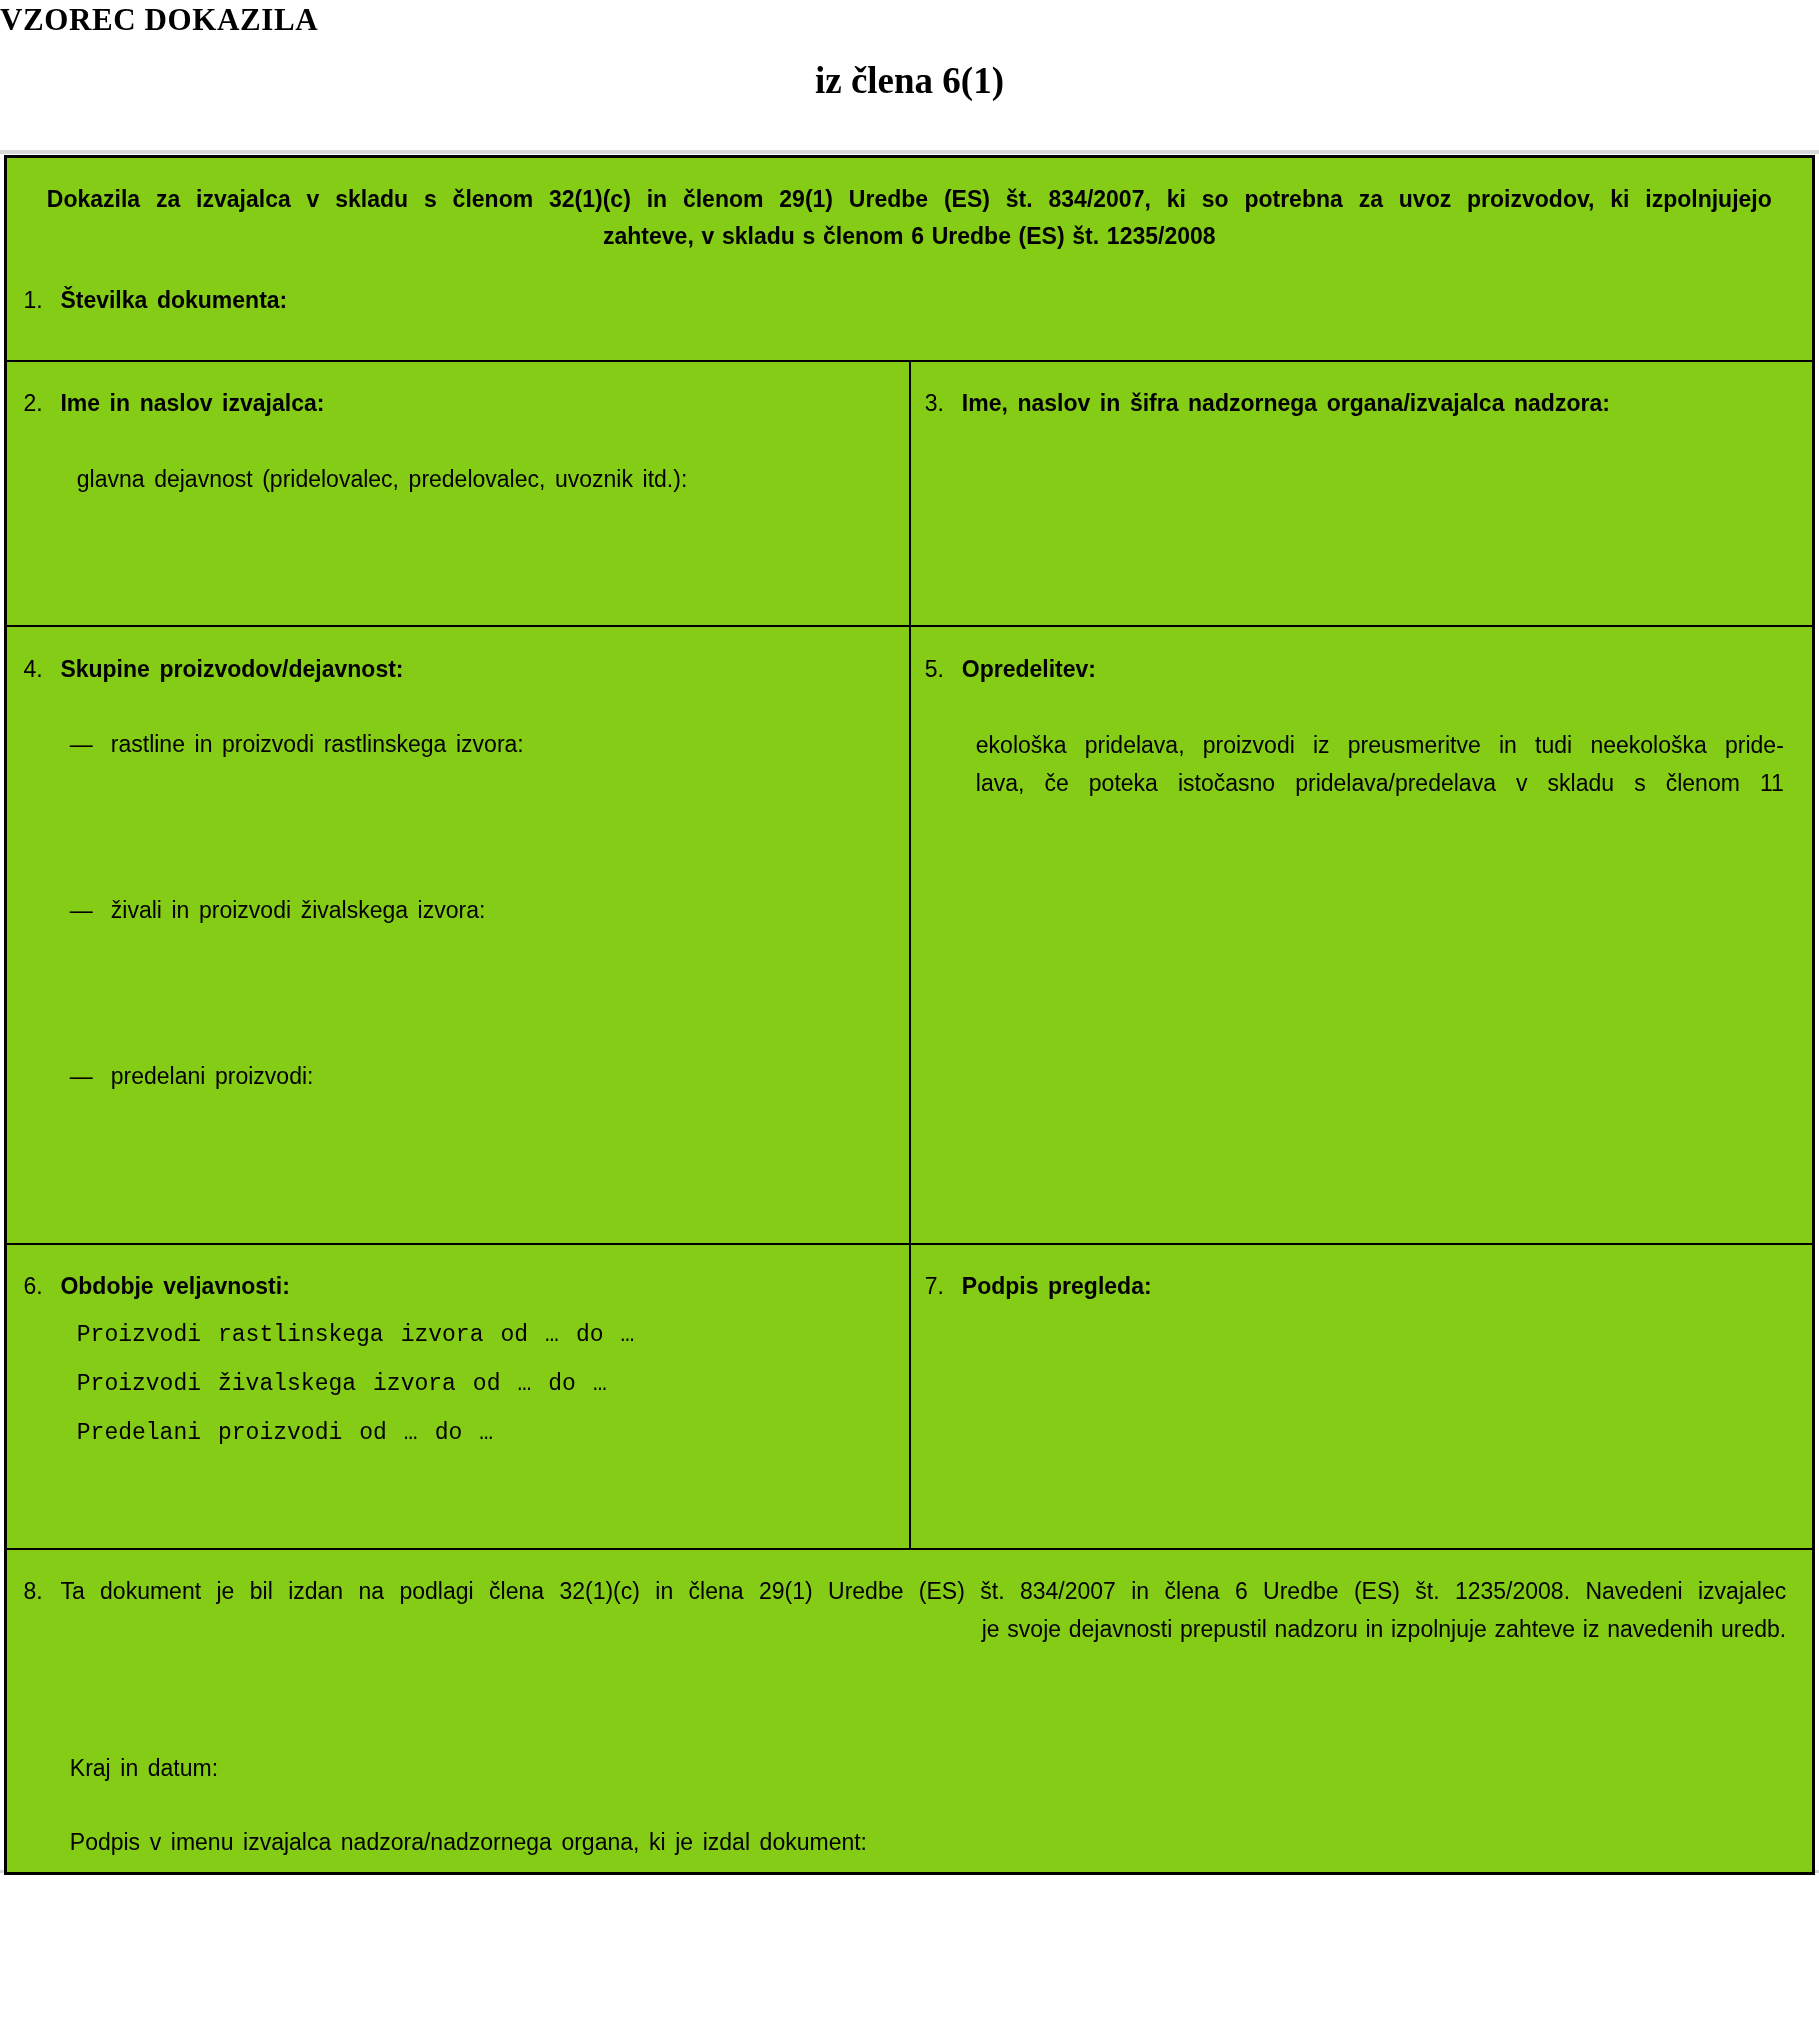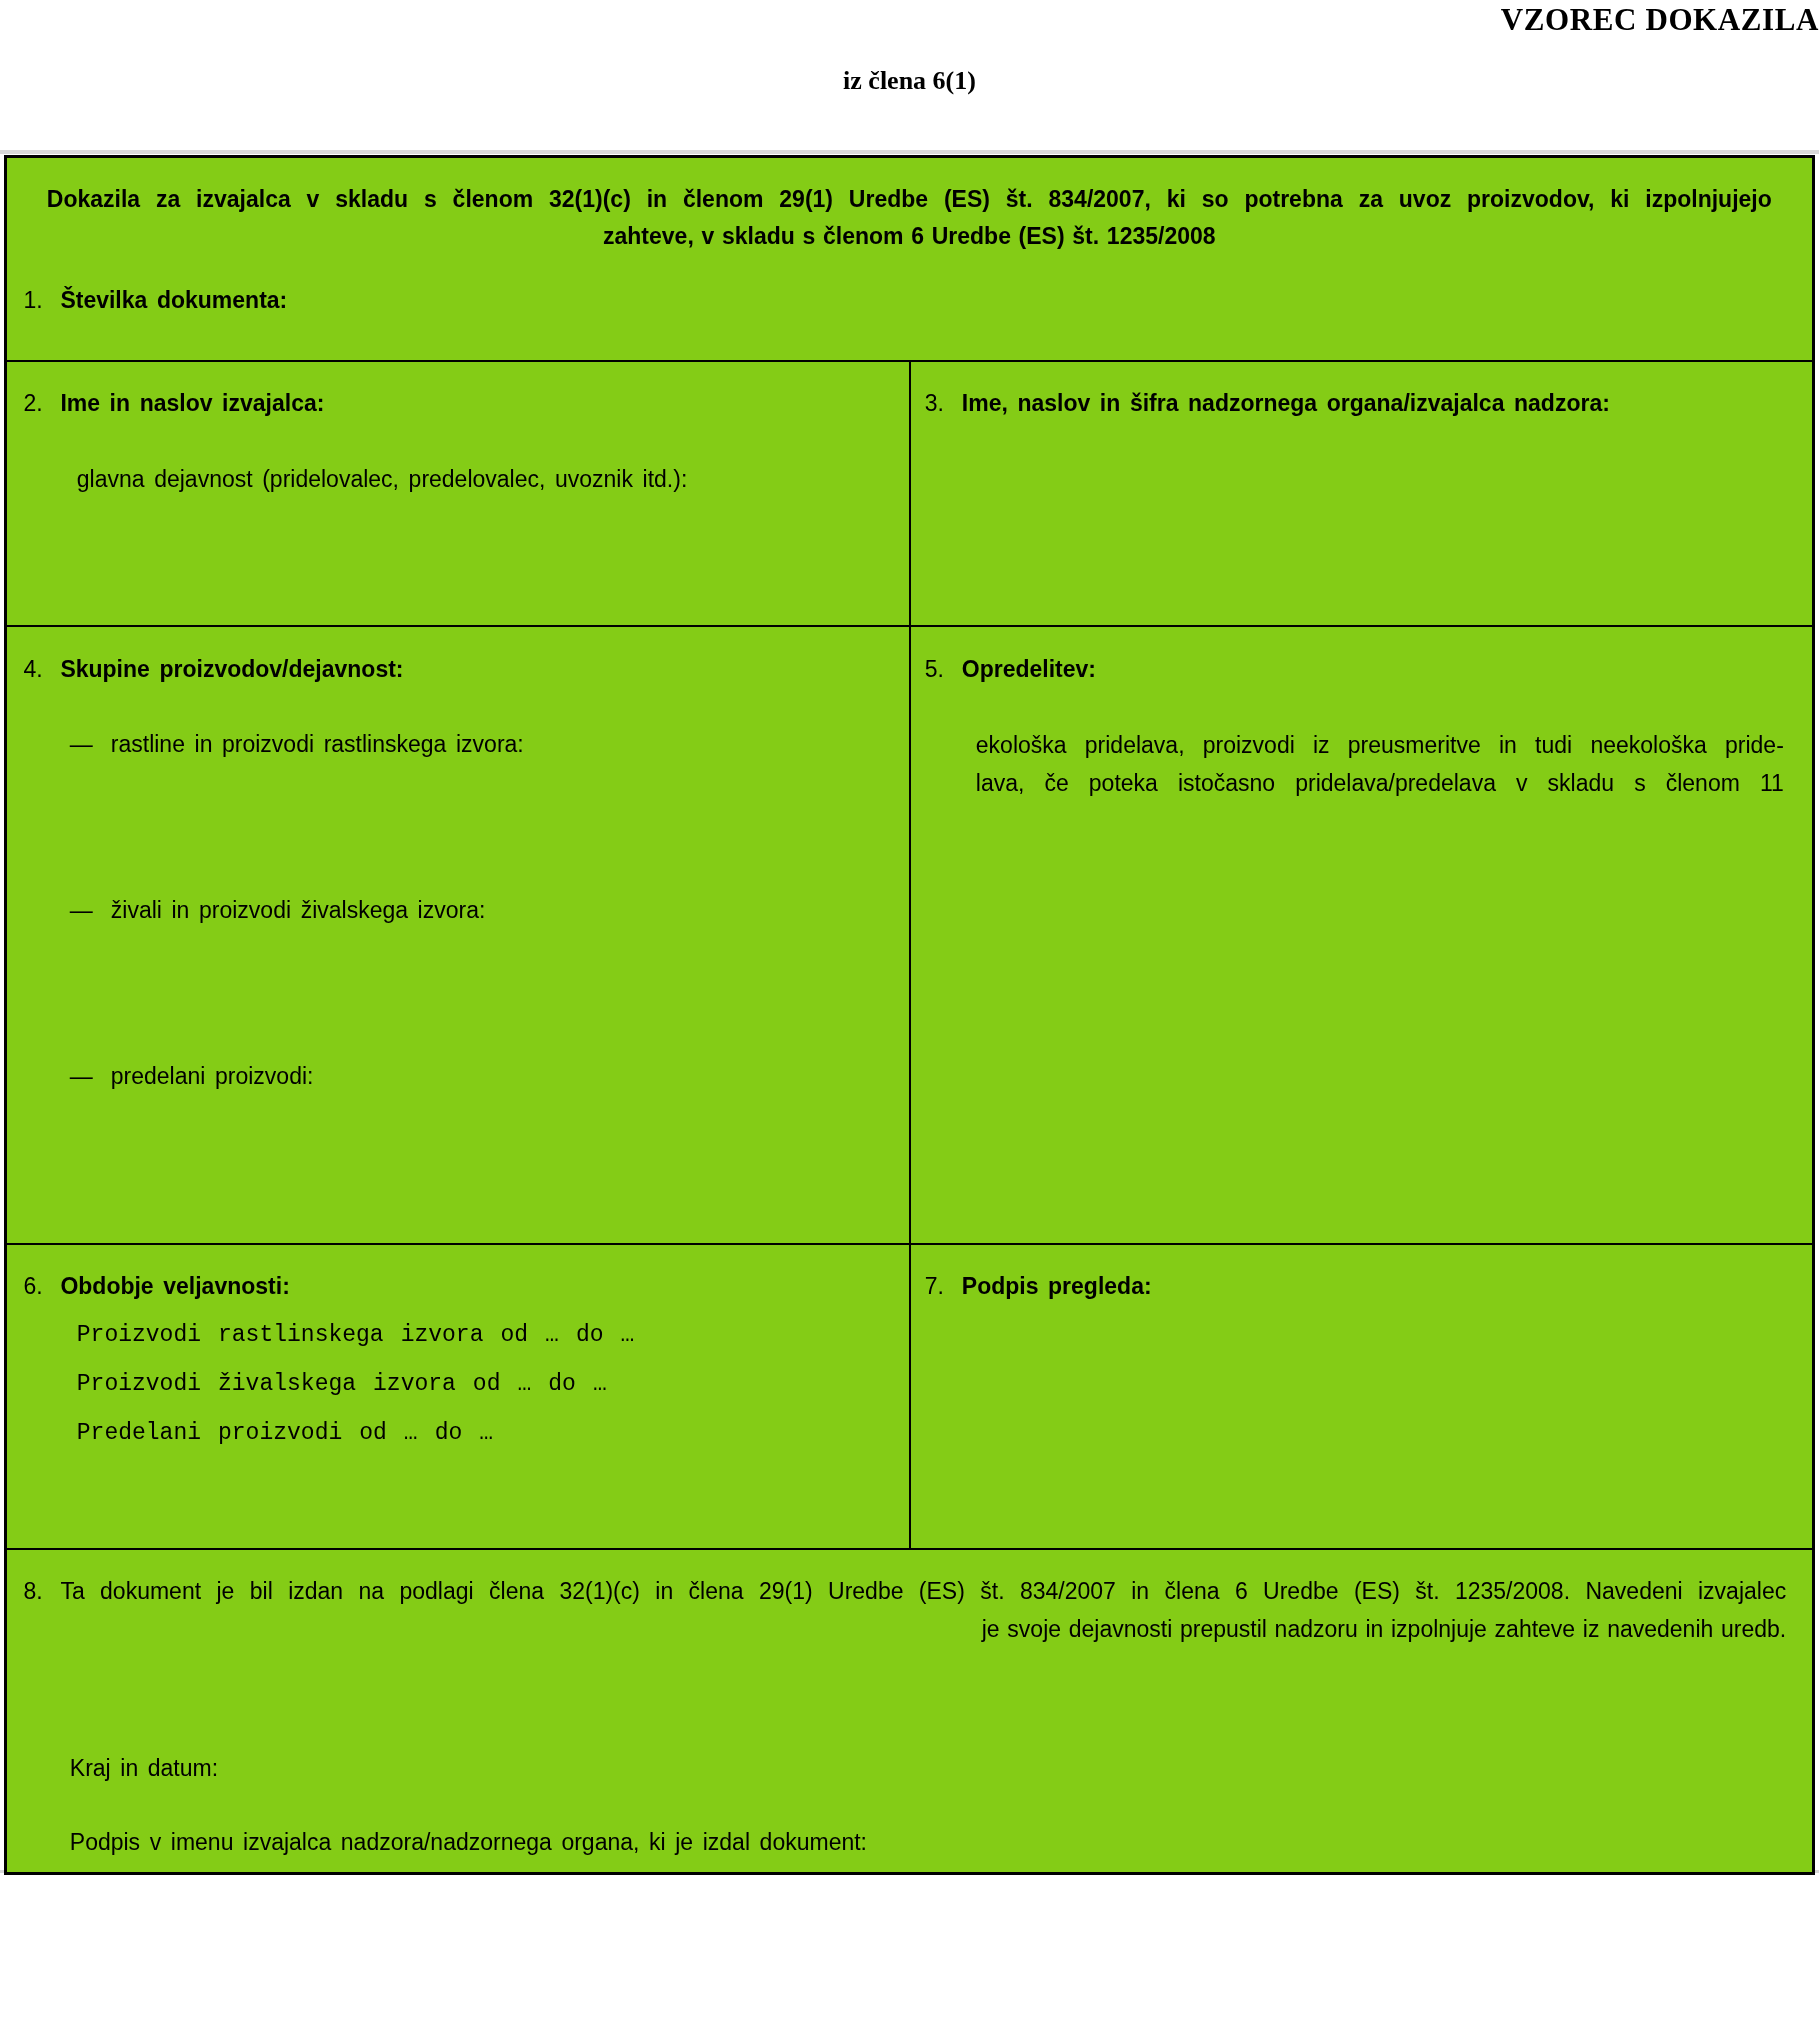--- a/index.html
+++ b/index.html
@@ -16,36 +16,36 @@
     color: #000000;
     overflow: hidden;
   }
 
   
   .doc-title {
     position: absolute;
     top: 2.6px;
     left: 0;
     width: 100%;
-    text-align: right;
+    text-align: left;
     font-family: "Liberation Serif", serif;
     font-weight: bold;
     font-size: 31px;
     line-height: 33px;
     letter-spacing: 0.6px;
   }
   .doc-subtitle {
     position: absolute;
     top: 65px;
     left: 0;
     width: 100%;
     text-align: center;
     font-family: "Liberation Serif", serif;
     font-weight: bold;
-    font-size: 26px;
+    font-size: 37px;
     line-height: 32px;
   }
 
   
   .scan-streak-top {
     position: absolute;
     top: 150px; left: 0;
     width: 100%; height: 3.8px;
     background: #d9d9d9;
   }

